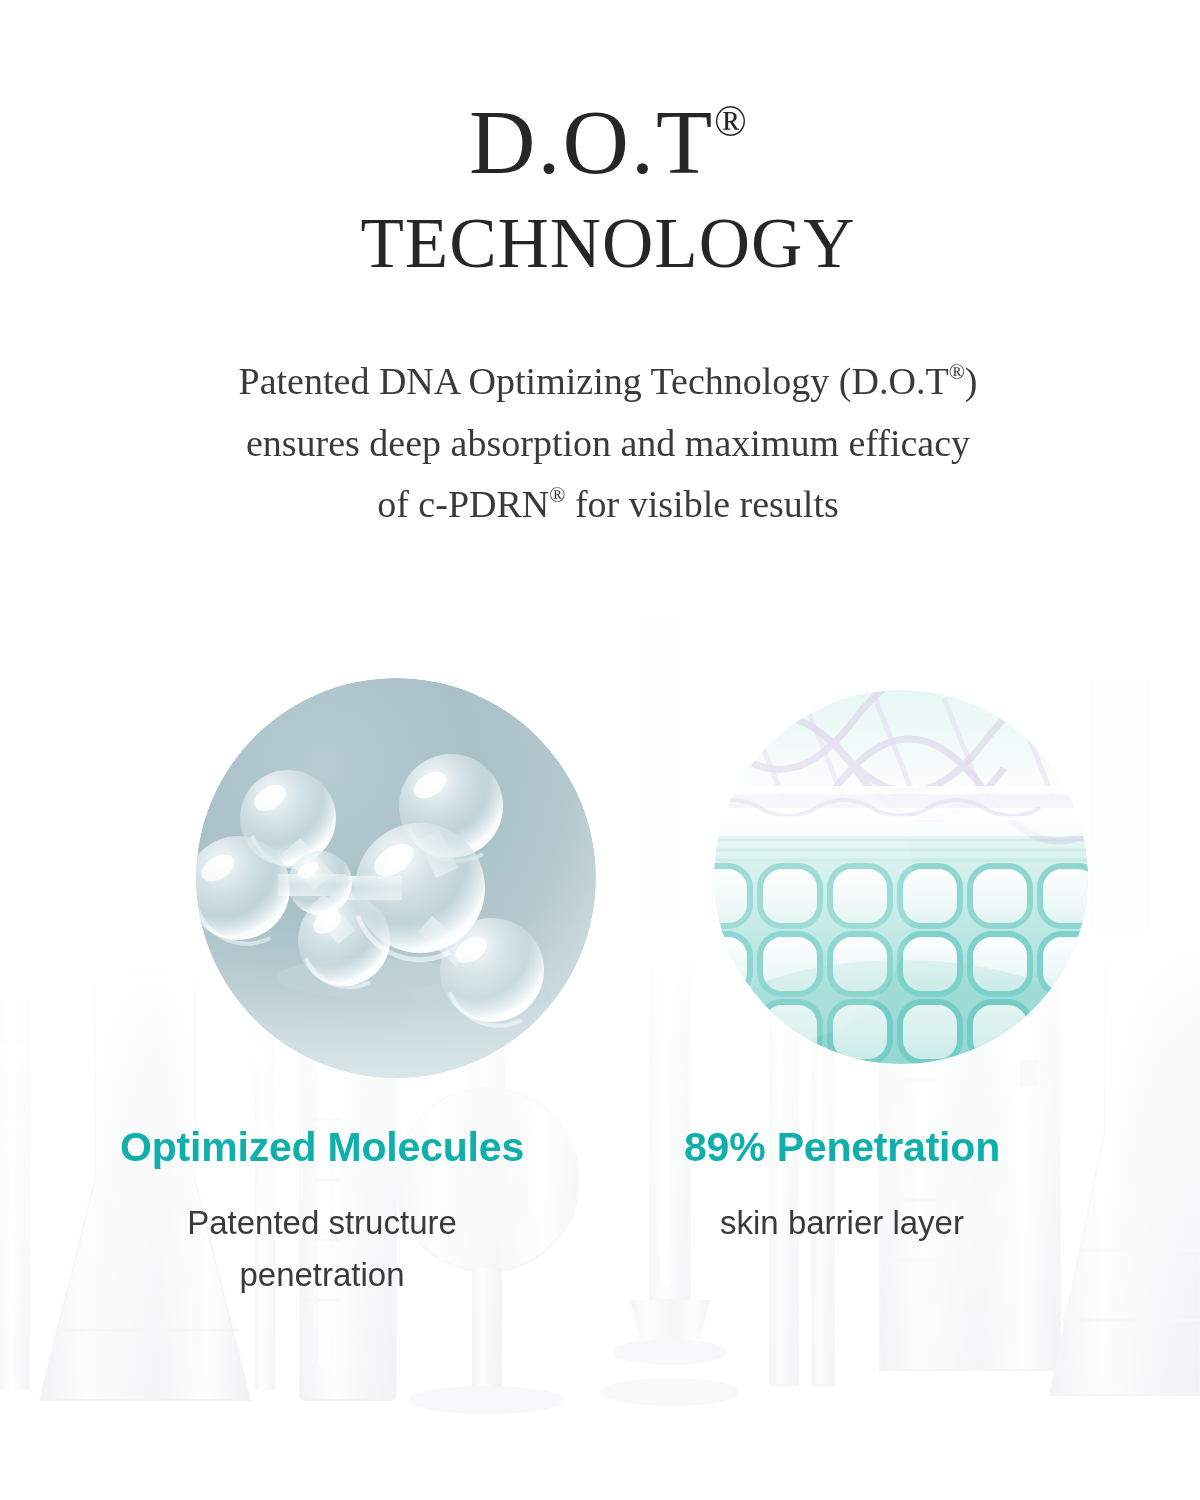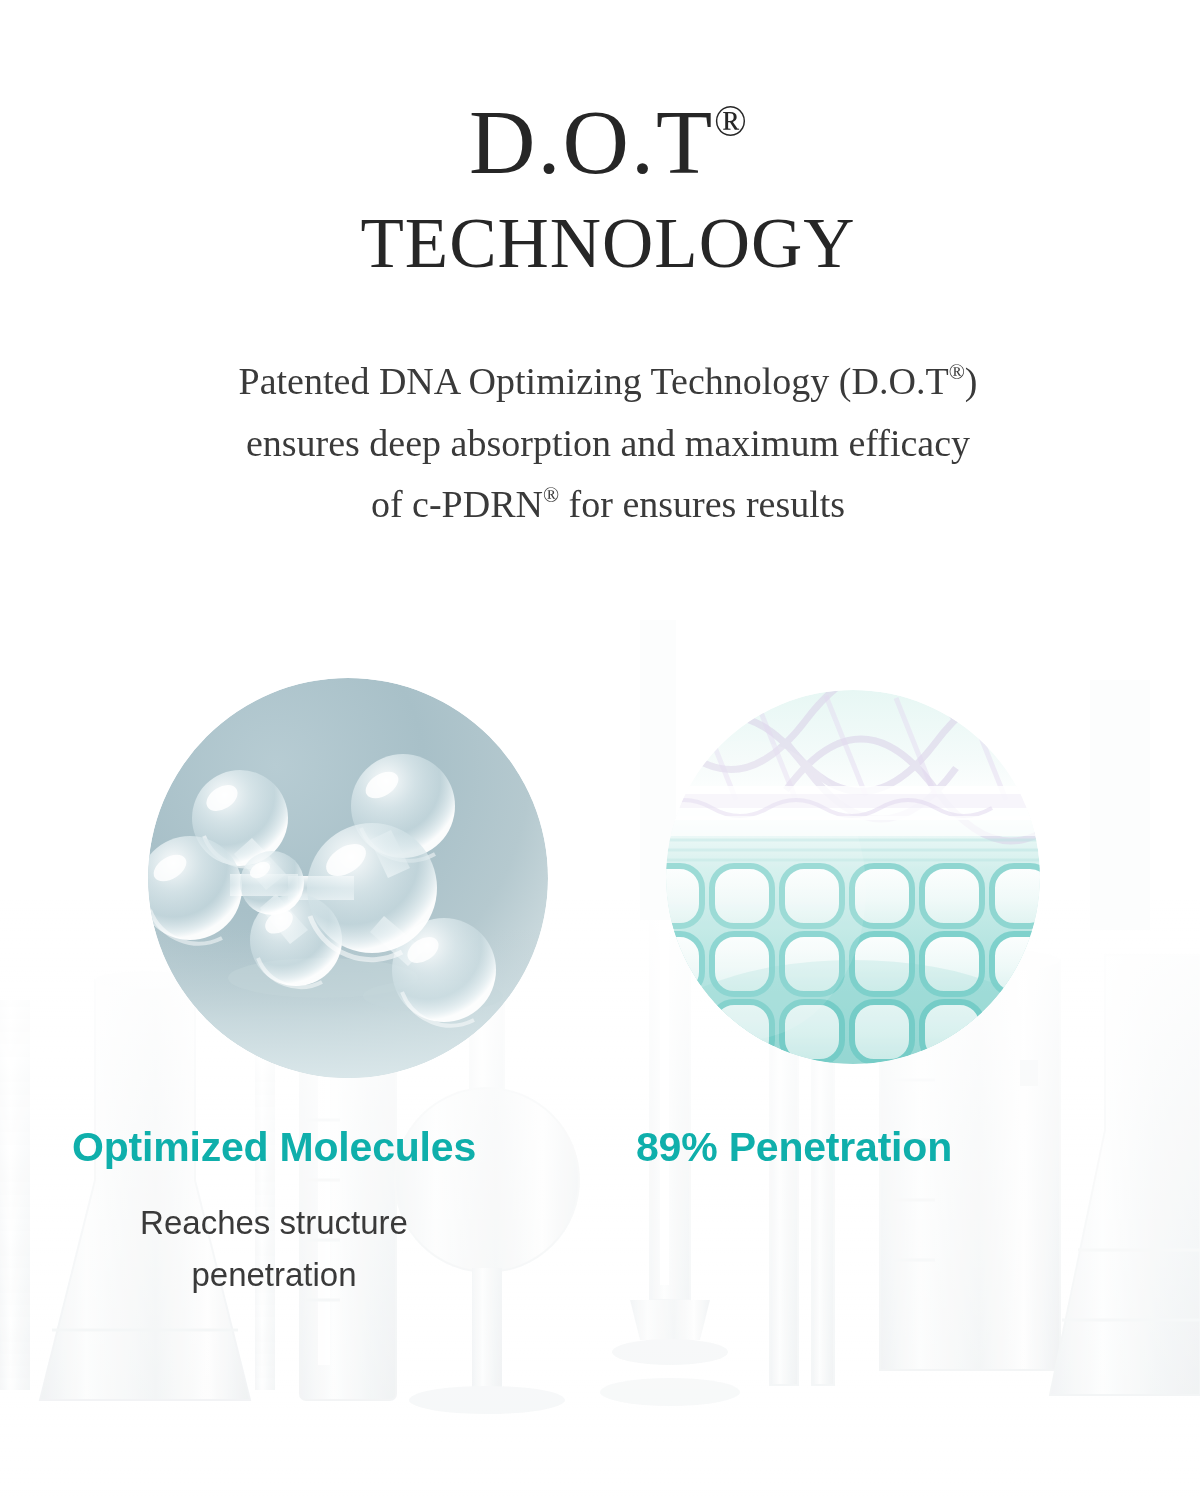--- a/index.html
+++ b/index.html
@@ -73,20 +73,21 @@
   }
   #subtitle .sub-line { display:block; white-space:nowrap; }
 
   
   #features {
     position:absolute;
     left:0; top:660px;
     width:1012px;
     display:flex;
     z-index:5;
+    padding-left:48px;
   }
   .feature { position:relative; }
   .feature.left  { width:600px; }
   .feature.right { width:600px; }
 
   .circle-wrap {
     position:relative;
     display:block;
     margin:0 auto;
     border-radius:50%;
@@ -210,21 +211,21 @@
   <div id="header">
 
     <h1 id="title">
       <span id="title-line1"><span>D.O.T</span><span class="reg">®</span></span>
       <span id="title-line2">TECHNOLOGY</span>
     </h1>
 
     <p id="subtitle">
       <span class="sub-line"><span>Patented DNA Optimizing Technology (D.O.T</span><span class="reg">®</span><span>)</span></span>
       <span class="sub-line">ensures deep absorption and maximum efficacy</span>
-      <span class="sub-line"><span>of c-PDRN</span><span class="reg">®</span><span> for ensures results</span></span>
+      <span class="sub-line"><span>of c-PDRN</span><span class="reg">®</span><span> for visible results</span></span>
     </p>
 
   </div>
 
   <div id="features">
 
     <div class="feature left">
 
       <div class="circle-wrap circle-left">
         <svg viewBox="0 0 400 400" width="400" height="400">
@@ -309,21 +310,21 @@
               <ellipse cx="198" cy="182" rx="22" ry="13" fill="#ffffff" opacity="0.85" transform="rotate(-32 198 182)"></ellipse>
               <path d="M162 238 a65 65 0 0 0 92 36" stroke="#ffffff" stroke-width="5" fill="none" opacity="0.55"></path>
             </g>
           </g>
         </svg>
       </div>
 
       <div class="feature-heading">Optimized Molecules</div>
 
       <div class="feature-body">
-        <span class="body-line">Reaches structure</span>
+        <span class="body-line">Patented structure</span>
         <span class="body-line">penetration</span>
       </div>
     </div>
 
     <div class="feature right">
 
       <div class="circle-wrap circle-right">
         <svg viewBox="0 0 374 374" width="374" height="374">
           <defs>
             <linearGradient id="latticeBg" x1="0" y1="0" x2="0" y2="1">
@@ -409,17 +410,18 @@
 
             <ellipse cx="187" cy="360" rx="210" ry="90" fill="#7ccfca" opacity="0.18"></ellipse>
             <ellipse cx="80" cy="200" rx="120" ry="150" fill="#ffffff" opacity="0.12"></ellipse>
           </g>
         </svg>
       </div>
 
       <div class="feature-heading">89% Penetration</div>
 
       <div class="feature-body">
+        <span class="body-line">skin barrier layer</span>
       </div>
     </div>
 
   </div>
 </div>
 
 </body></html>

